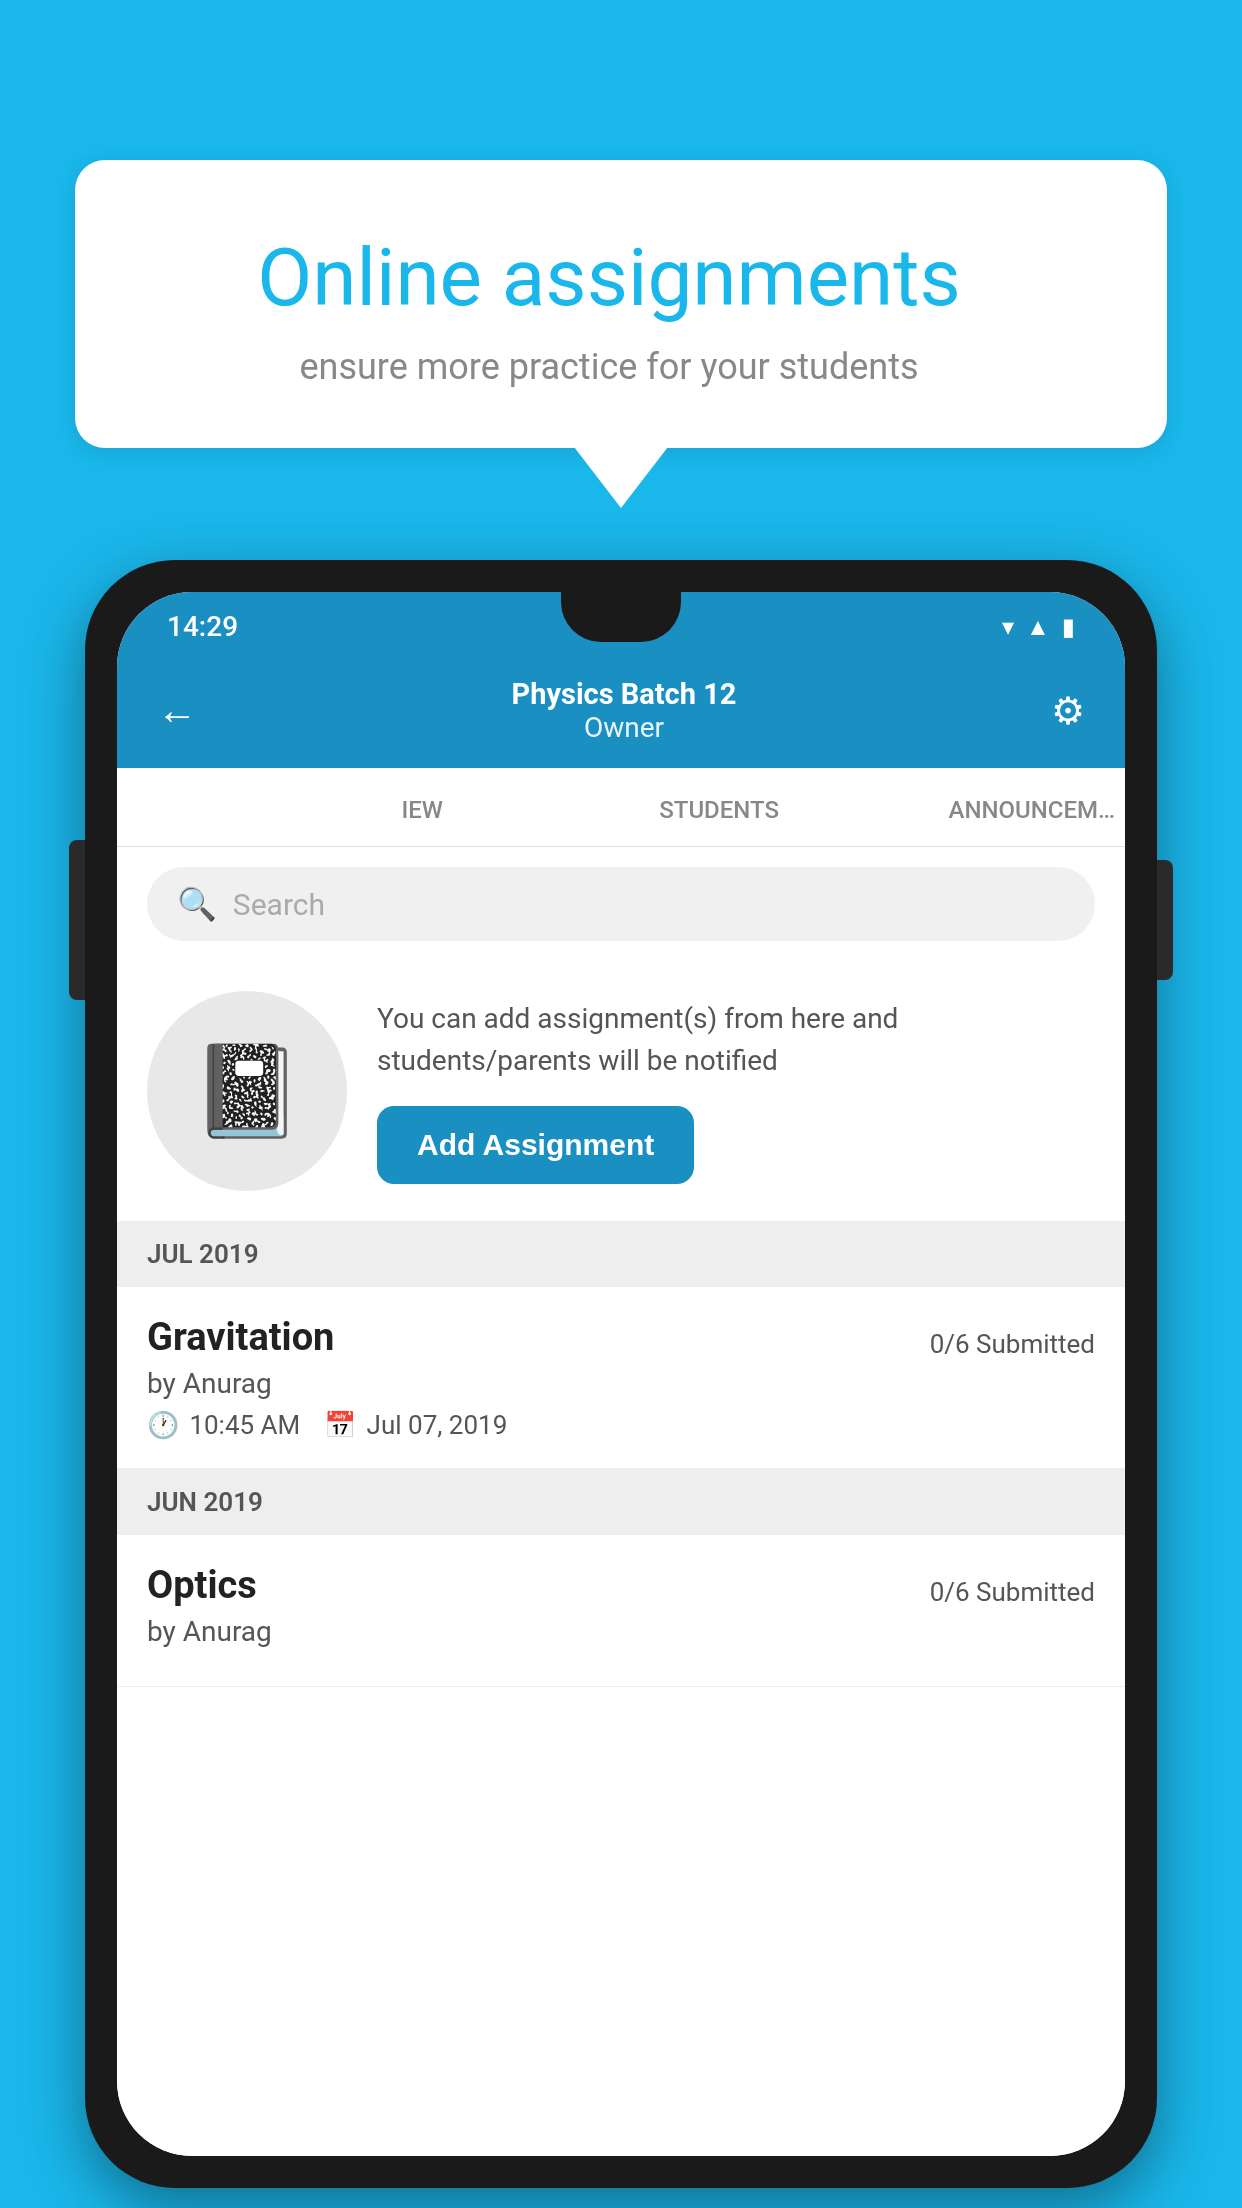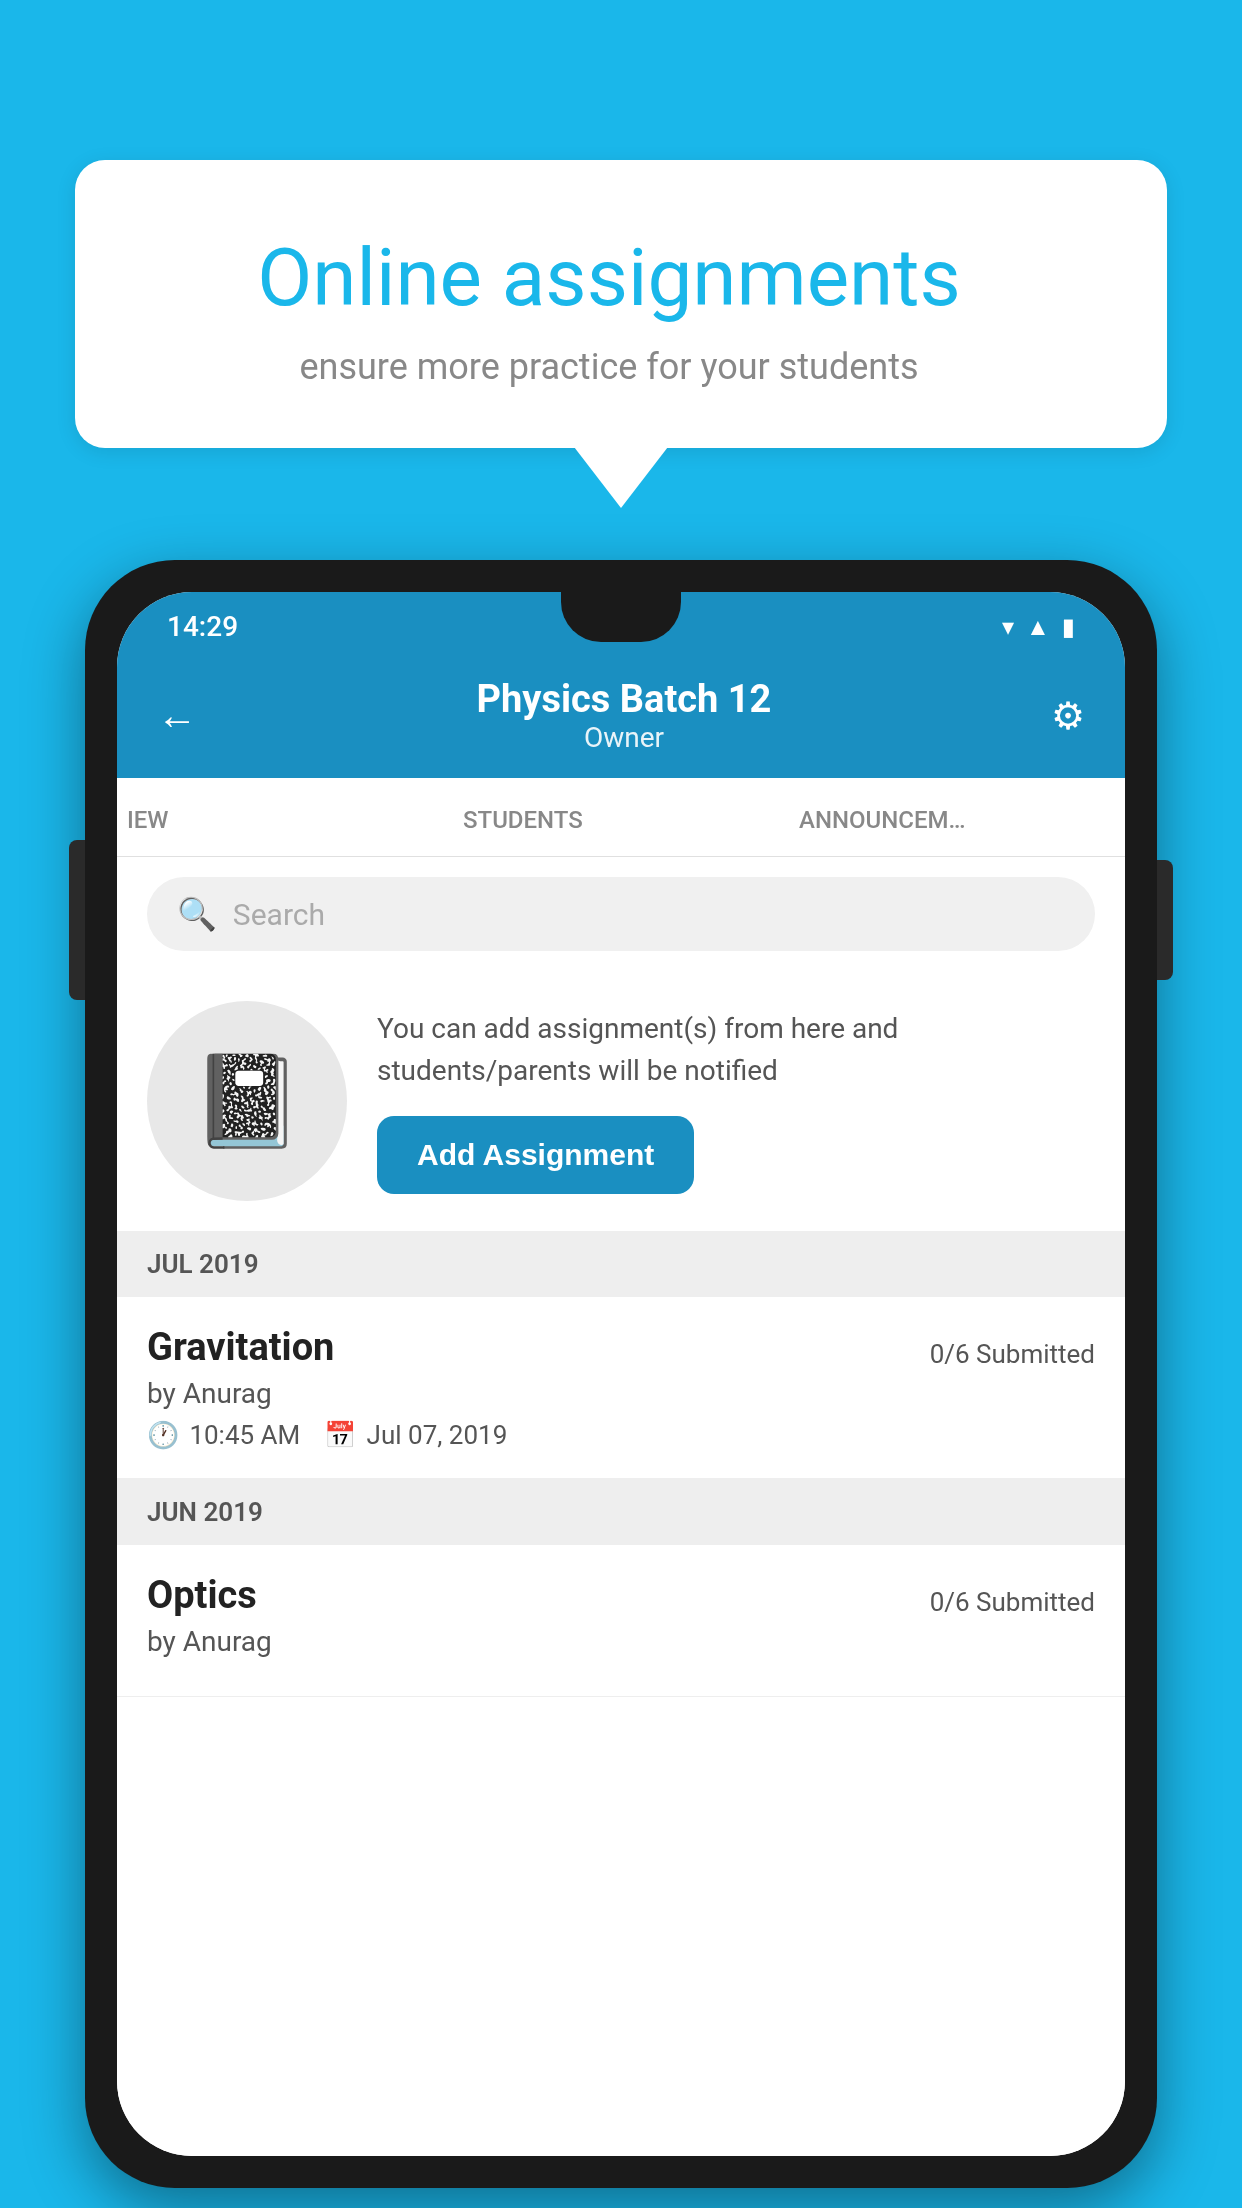--- a/index.html
+++ b/index.html
@@ -162,21 +162,21 @@
       font-size: 40px;
       cursor: pointer;
     }
 
     .header-title-section {
       text-align: center;
     }
 
     .header-title {
       color: white;
-      font-size: 38px;
+      font-size: 29px;
       font-weight: 700;
     }
 
     .header-subtitle {
       color: rgba(255,255,255,0.9);
       font-size: 28px;
     }
 
     .header-settings {
       color: white;
@@ -186,21 +186,21 @@
 
     
     .tabs-bar {
       background: white;
       display: flex;
       border-bottom: 1px solid #e0e0e0;
     }
 
     .tab-item {
       flex: 1;
-      text-align: left;
+      text-align: right;
       padding: 28px 10px 22px;
       font-size: 24px;
       font-weight: 500;
       color: #888;
       cursor: pointer;
       position: relative;
     }
 
     .tab-item.active {
       color: #1a8fc1;

